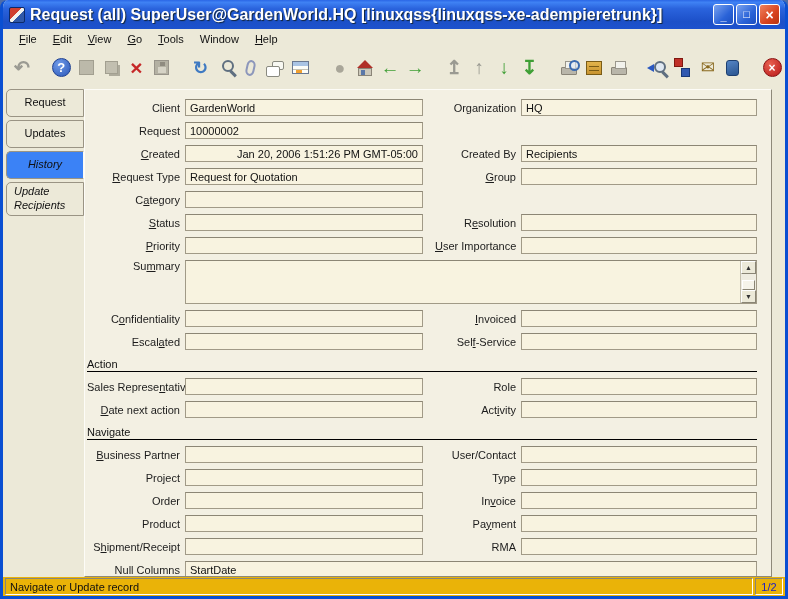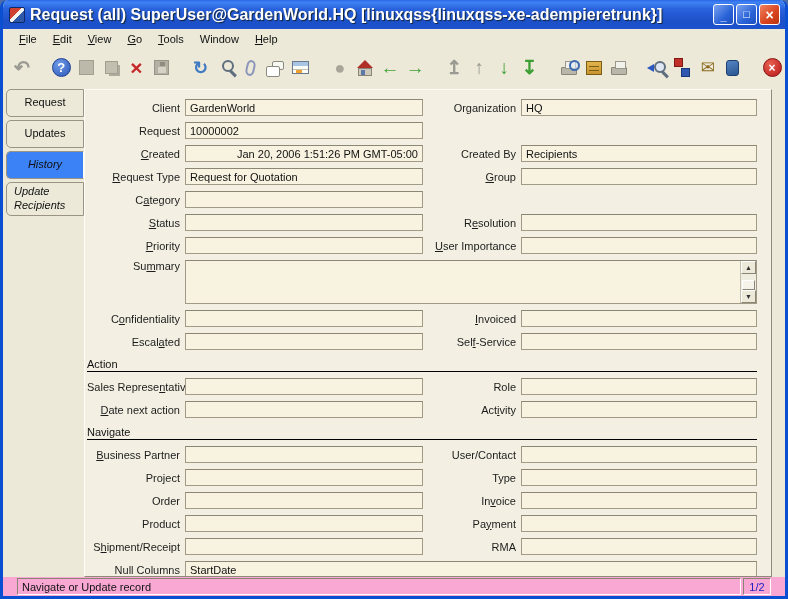--- a/index.html
+++ b/index.html
@@ -82,21 +82,21 @@
   .fld.align-right{justify-content:flex-end;}
   .gapmid{width:12px;flex:0 0 12px;}
   .sep-row{height:16px;flex:0 0 16px;display:flex;align-items:flex-end;}
   .sep-line{flex:1;border-bottom:1px solid #000000;padding-bottom:1px;color:#111;}
   .ta-box{flex:1;height:44px;background:#f8f3e0;border:1px solid #a19a87;border-top-color:#8c8675;display:flex;}
   .ta-text{flex:1;padding:2px 4px;}
   .ta-scroll{width:16px;flex:0 0 16px;background:#efece0;border-left:1px solid #c5c0ae;display:flex;flex-direction:column;align-items:stretch;}
   .sbtn{height:13px;background:#ece9d8;border:1px solid;border-color:#fff #8a8575 #8a8575 #fff;font-size:7px;line-height:11px;text-align:center;color:#333;padding:0;}
   .sthumb{height:12px;margin:6px 1px auto 1px;background:#f6f4ea;border:1px solid;border-color:#fff #8a8575 #8a8575 #fff;}
   
-  .statusbar{height:19px;flex:0 0 19px;display:flex;gap:2px;padding:1px 14px;background:#f9a8d4;align-items:stretch;}
+  .statusbar{height:19px;flex:0 0 19px;display:flex;gap:2px;padding:1px 2px;background:#eab308;align-items:stretch;}
   .status-msg{flex:1;border:1px solid;border-color:#8a8575 #fff #fff #8a8575;padding:1px 4px;display:flex;align-items:center;}
   .status-rec{width:28px;flex:0 0 28px;border:1px solid;border-color:#8a8575 #fff #fff #8a8575;display:flex;align-items:center;justify-content:center;color:#2020c0;}
 </style>
 </head>
 <body>
 
 <div class="window">
 
   <div class="titlebar">
     <div class="app-icon"></div>

